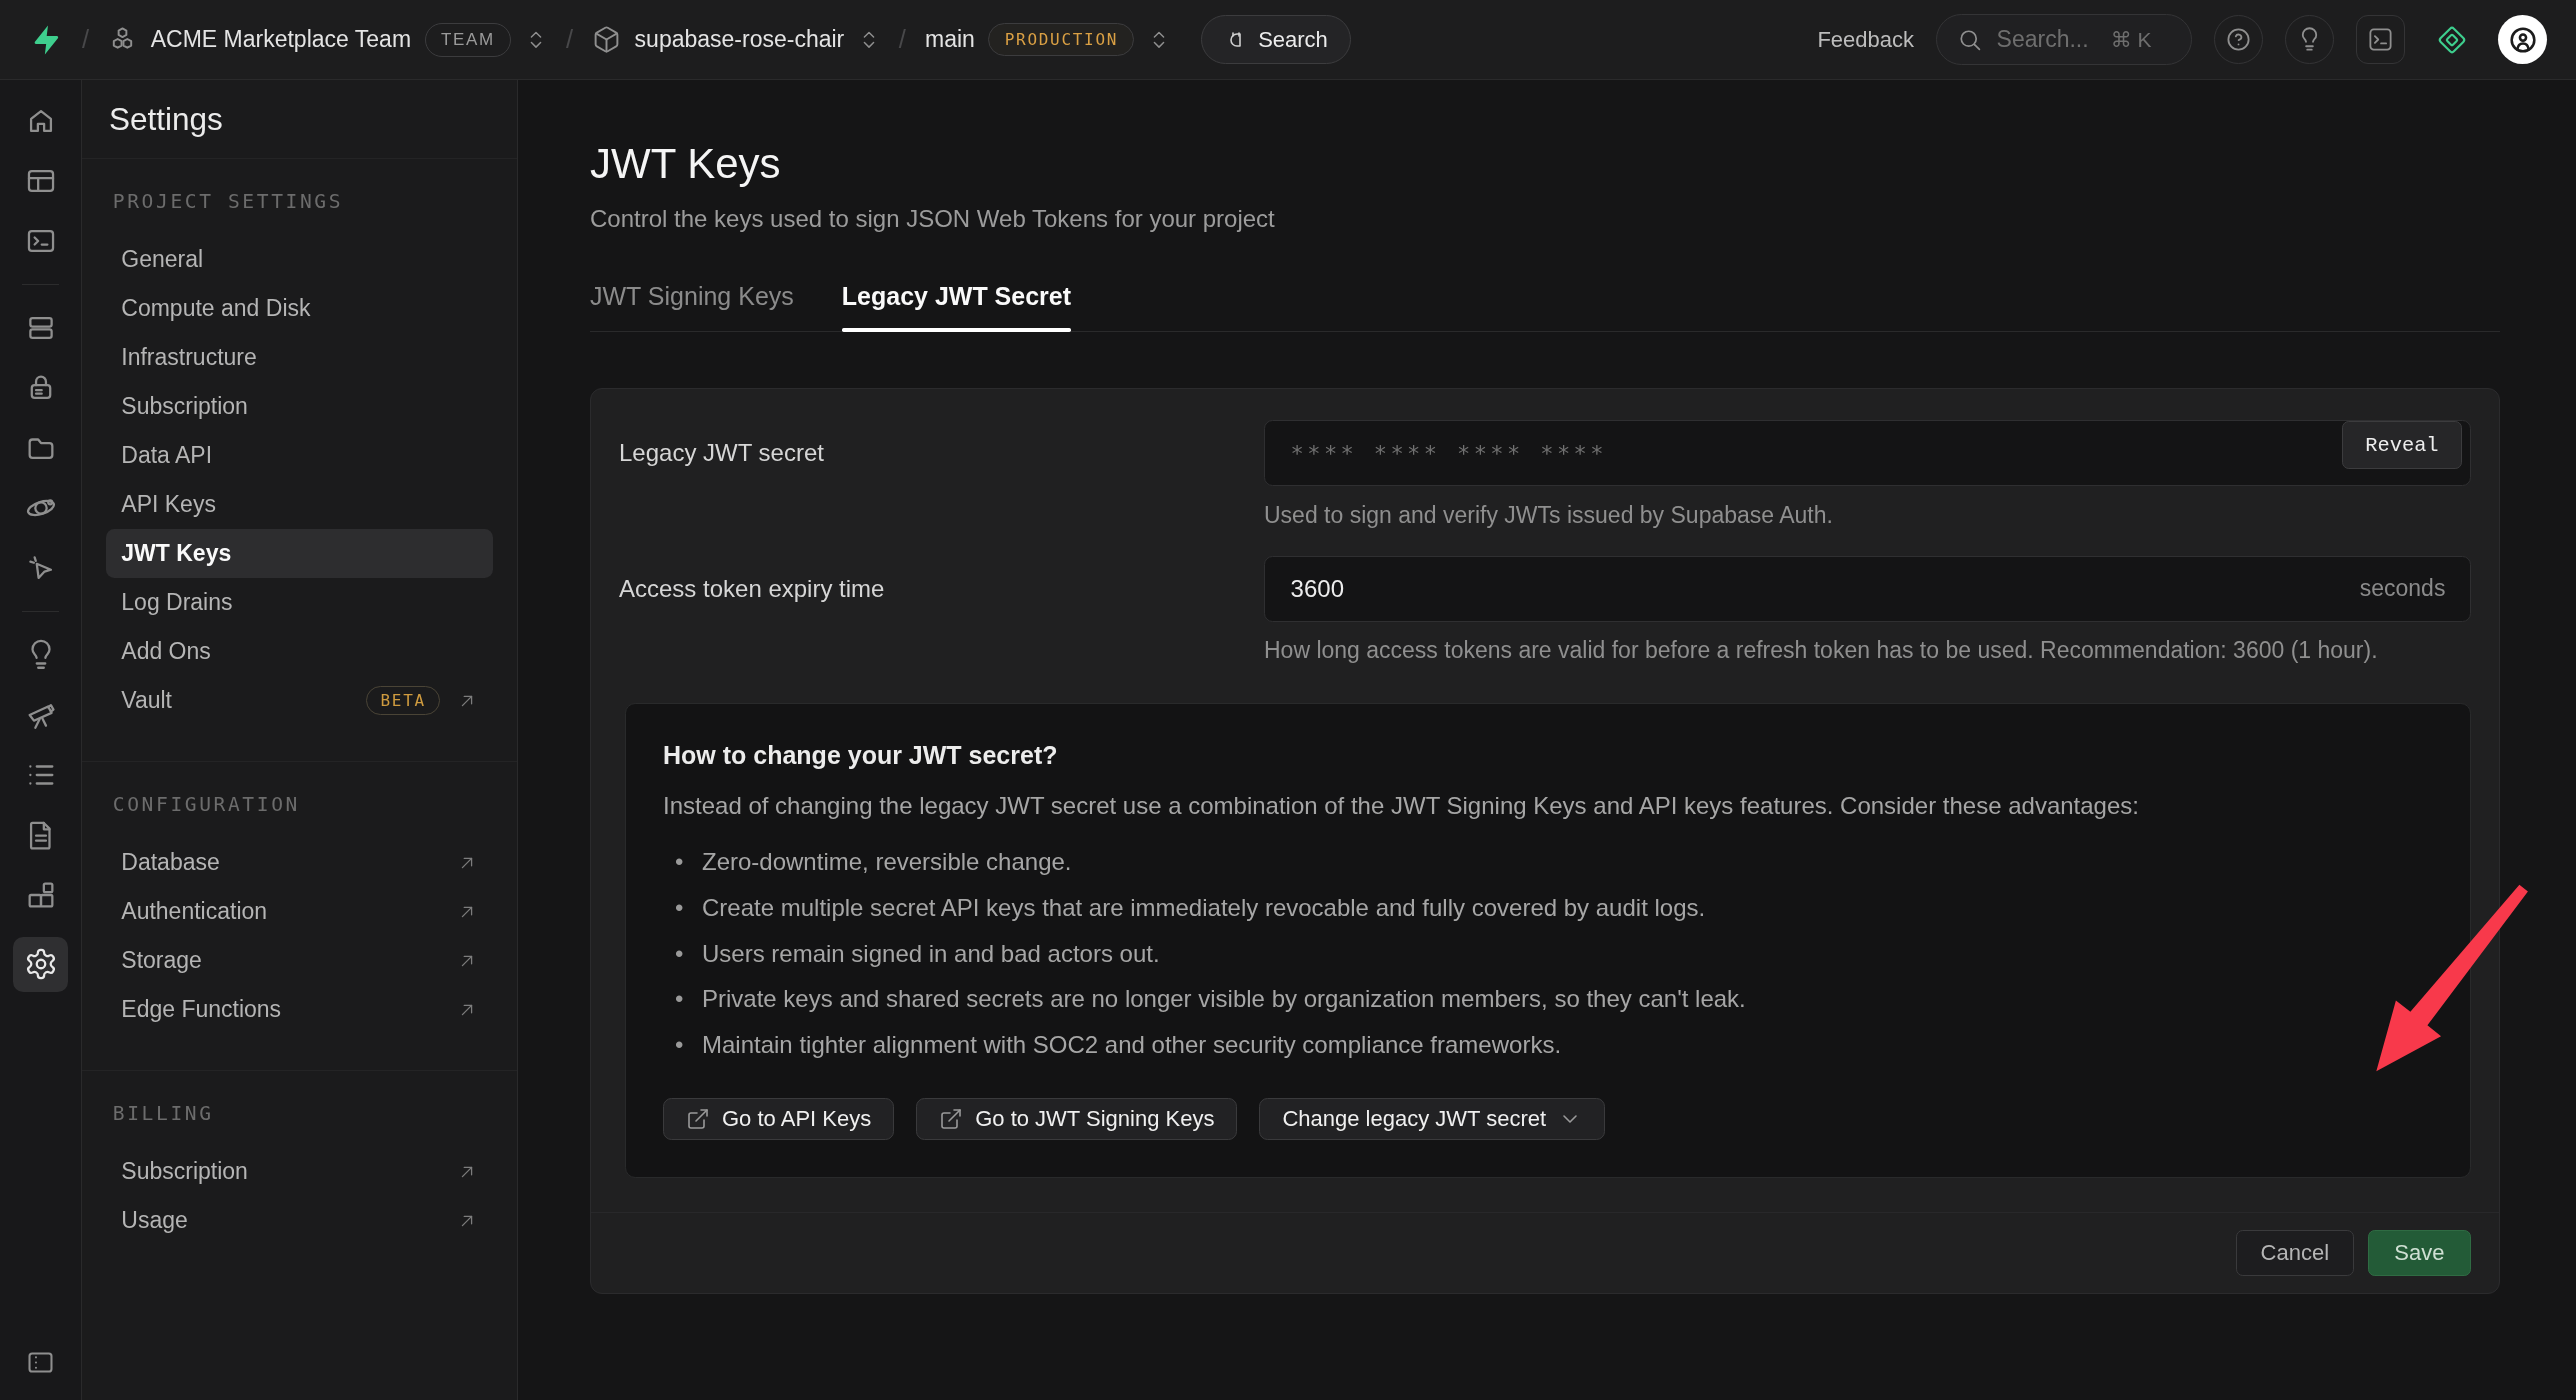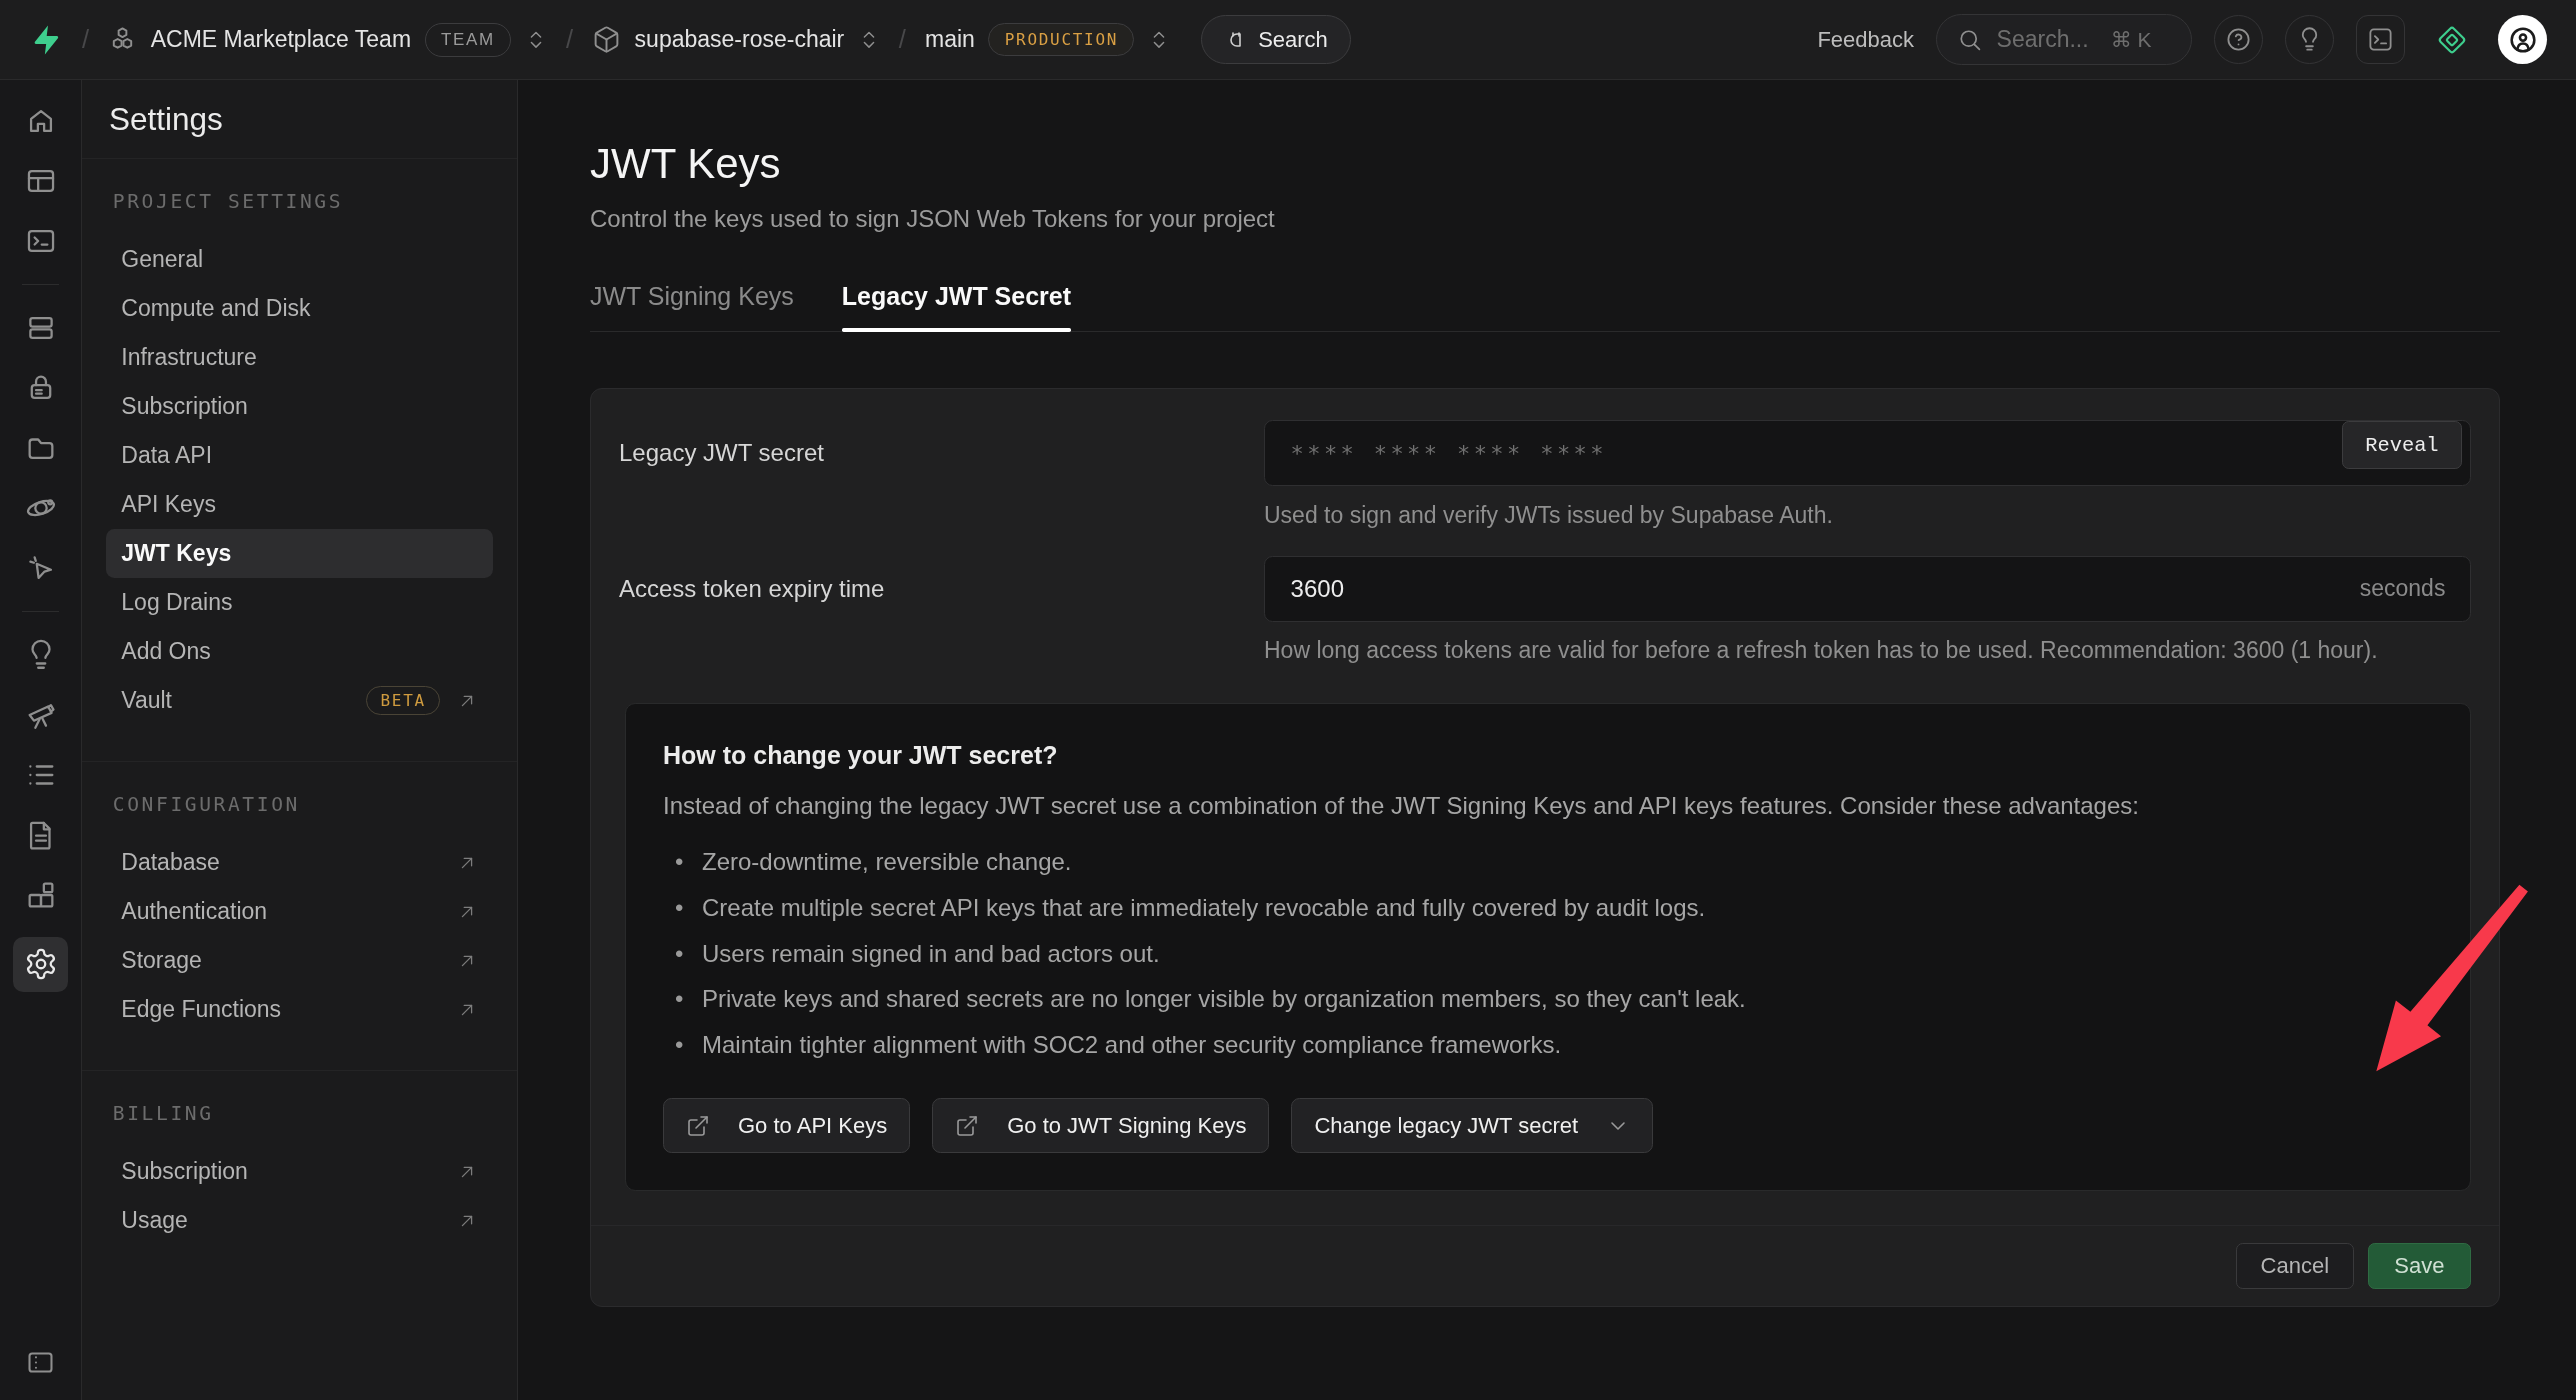--- a/index.html
+++ b/index.html
@@ -83,21 +83,21 @@
   .help-text{font-size:23px;color:#8f8f8f;margin-top:15.3px;}
 
   .panel{margin:39px 28px 0 34px;background:var(--panel);border:0.9px solid #292a2b;border-radius:10.2px;padding:37px;}
   .panel-title{font-size:25px;font-weight:700;color:#ececec;}
   .panel-intro{font-size:24px;color:#a6a6a6;margin-top:22px;}
   .bullets{list-style:none;margin-top:22px;}
   .bullets li{position:relative;font-size:24px;color:#a6a6a6;line-height:39px;padding-left:39px;margin-top:6.8px;}
   .bullets li::before{content:"\2022";position:absolute;left:12px;color:#9a9a9a;}
   .code{font-family:"DejaVu Sans Mono",monospace;font-size:22px;color:#bdbdbd;}
   .panel-actions{display:flex;align-items:center;margin-top:34px;}
-  .dark-btn{display:flex;align-items:center;gap:28px;height:55px;padding:0 22px;background:#222224;
+  .dark-btn{display:flex;align-items:center;gap:12px;height:42px;padding:0 22px;background:#222224;
             border:0.9px solid #3a3a3c;border-radius:8.5px;font-size:22px;color:#f0f0f0;cursor:pointer;font-family:"Liberation Sans",sans-serif;}
   .dark-btn + .dark-btn{margin-left:22px;}
   .dropdown-btn{margin-left:auto;}
 
   .card-footer{margin-top:34px;border-top:0.9px solid #28282a;padding:17px 28px;display:flex;justify-content:flex-end;gap:13.6px;}
   .cancel-btn{height:46px;padding:0 24px;background:#1d1d1f;border:0.9px solid #3a3a3c;border-radius:6.8px;
               font-size:22px;color:#b5b5b5;cursor:pointer;font-family:"Liberation Sans",sans-serif;}
   .save-btn{height:46px;padding:0 25.6px;background:#235b37;border:0.9px solid #2f6b43;border-radius:6.8px;
             font-size:22px;color:#cfe0d3;cursor:pointer;font-family:"Liberation Sans",sans-serif;}
 

